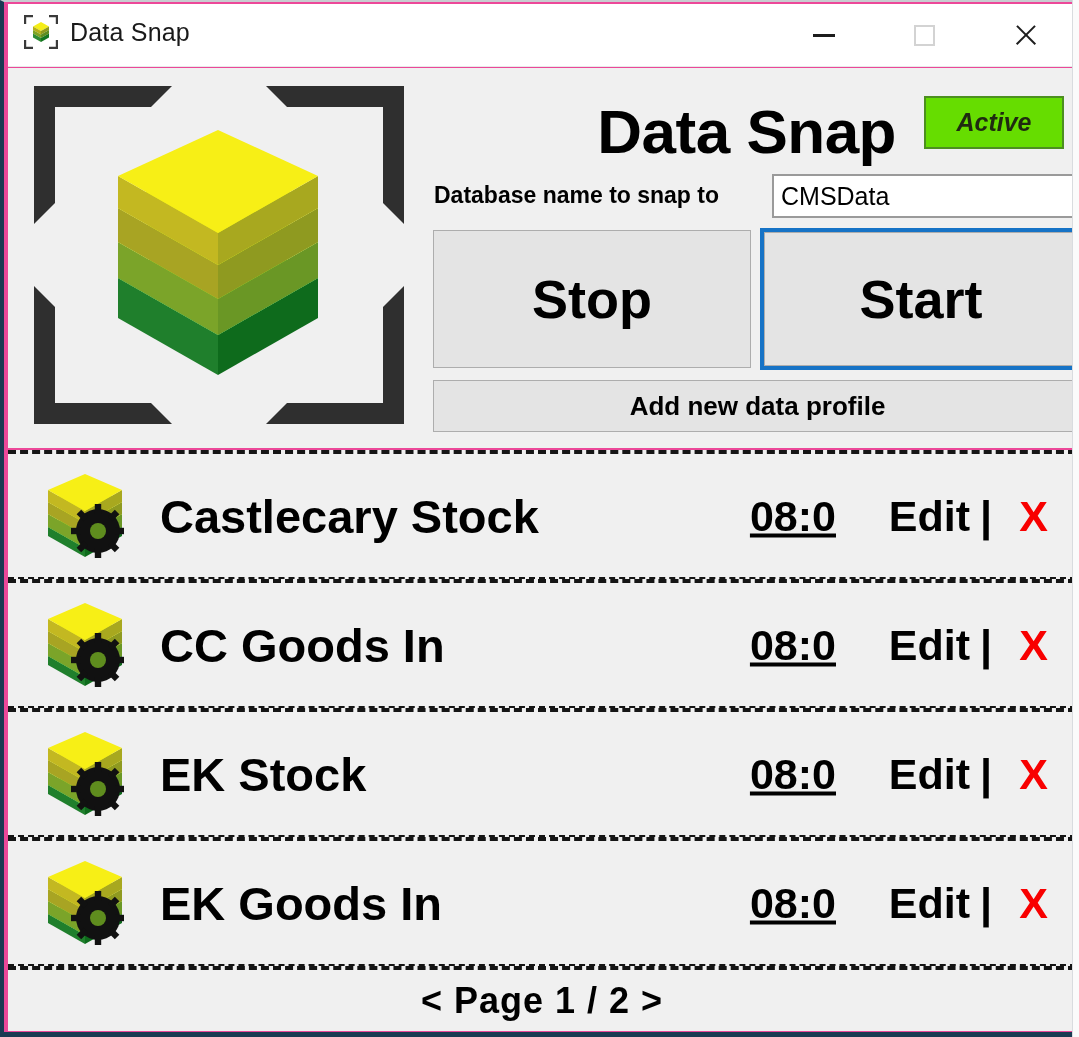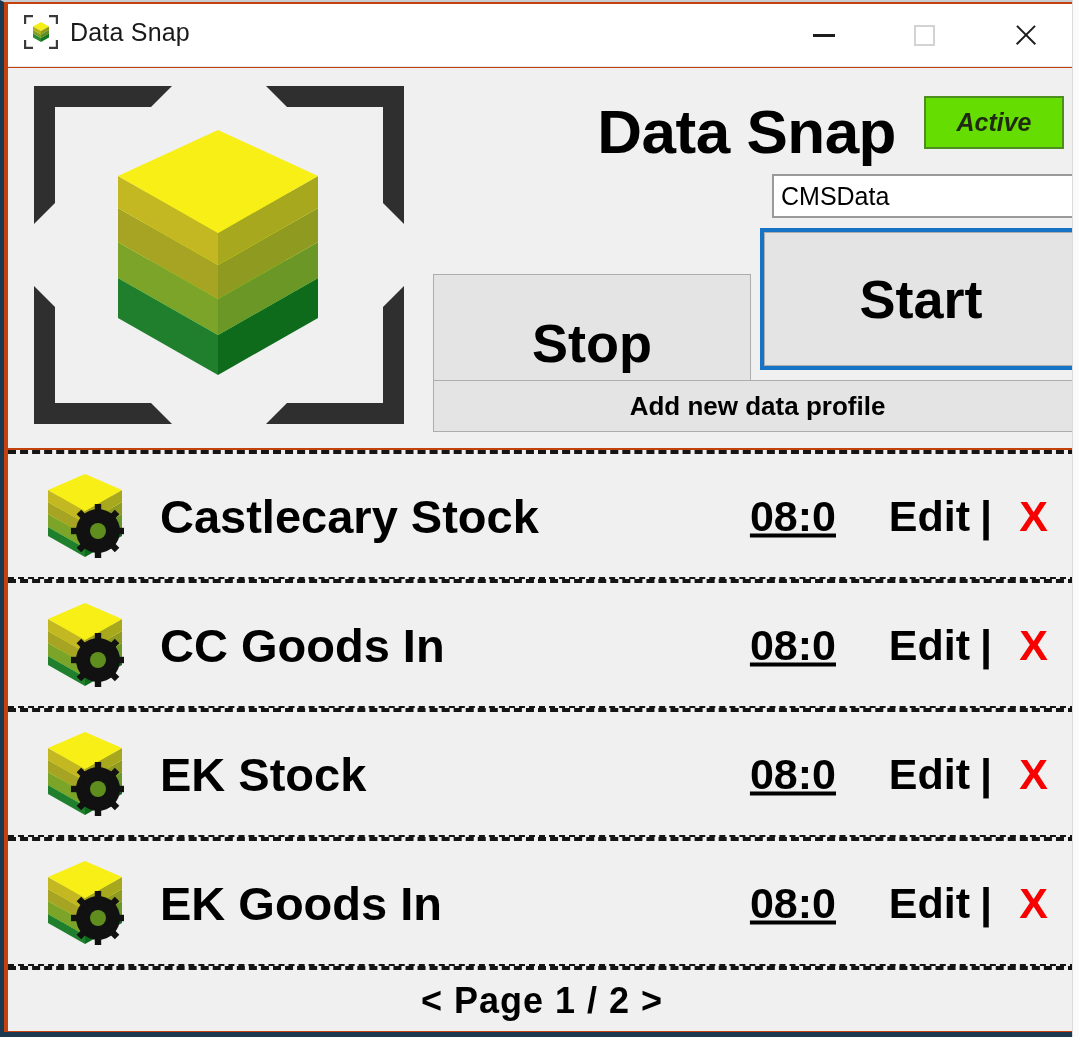--- a/index.html
+++ b/index.html
@@ -19,21 +19,21 @@
     position: absolute;
     left: 0;
     top: 0;
     width: 1079px;
     height: 1037px;
     box-sizing: border-box;
     border-left: 4px solid #1b3a52;
     border-right: 0;
     border-top: 2px solid #c8ccd0;
     border-bottom: 5px solid #1b3a52;
-    background: #c2410c;
+    background: #ec4899;
   }
 
   
   .right-edge {
     position: absolute;
     right: 0;
     top: 0;
     width: 7px;
     height: 1037px;
     background: #fbfbfb;
@@ -224,21 +224,20 @@
     color: #000000;
     cursor: default;
   }
   .btn-stop {
     left: 11px;
     top: 152px;
     width: 318px;
     height: 138px;
     font-size: 54px;
     font-weight: bold;
-    margin-top: 44px;
   }
   .btn-start {
     left: 338px;
     top: 150px;
     width: 322px;
     height: 142px;
     font-size: 54px;
     font-weight: bold;
     border: 4px solid #1673c6;
     background: #e4e4e4;
@@ -416,20 +415,21 @@
           <polygon points="5,46 105,0 205,46 105,103" fill="#f7ef16"></polygon>
         </svg>
       </span>
     </div>
 
     <div class="hdr-right">
       <div class="big-title">Data Snap</div>
 
       <div class="status-badge">Active</div>
 
+      <div class="db-label">Database name to snap to</div>
       <input class="db-input" type="text" value="CMSData" style="">
 
       <div class="btn btn-stop">Stop</div>
       <div class="btn btn-start">Start</div>
       <div class="btn btn-add">Add new data profile</div>
     </div>
   </div>
 
   <div class="list">
 

